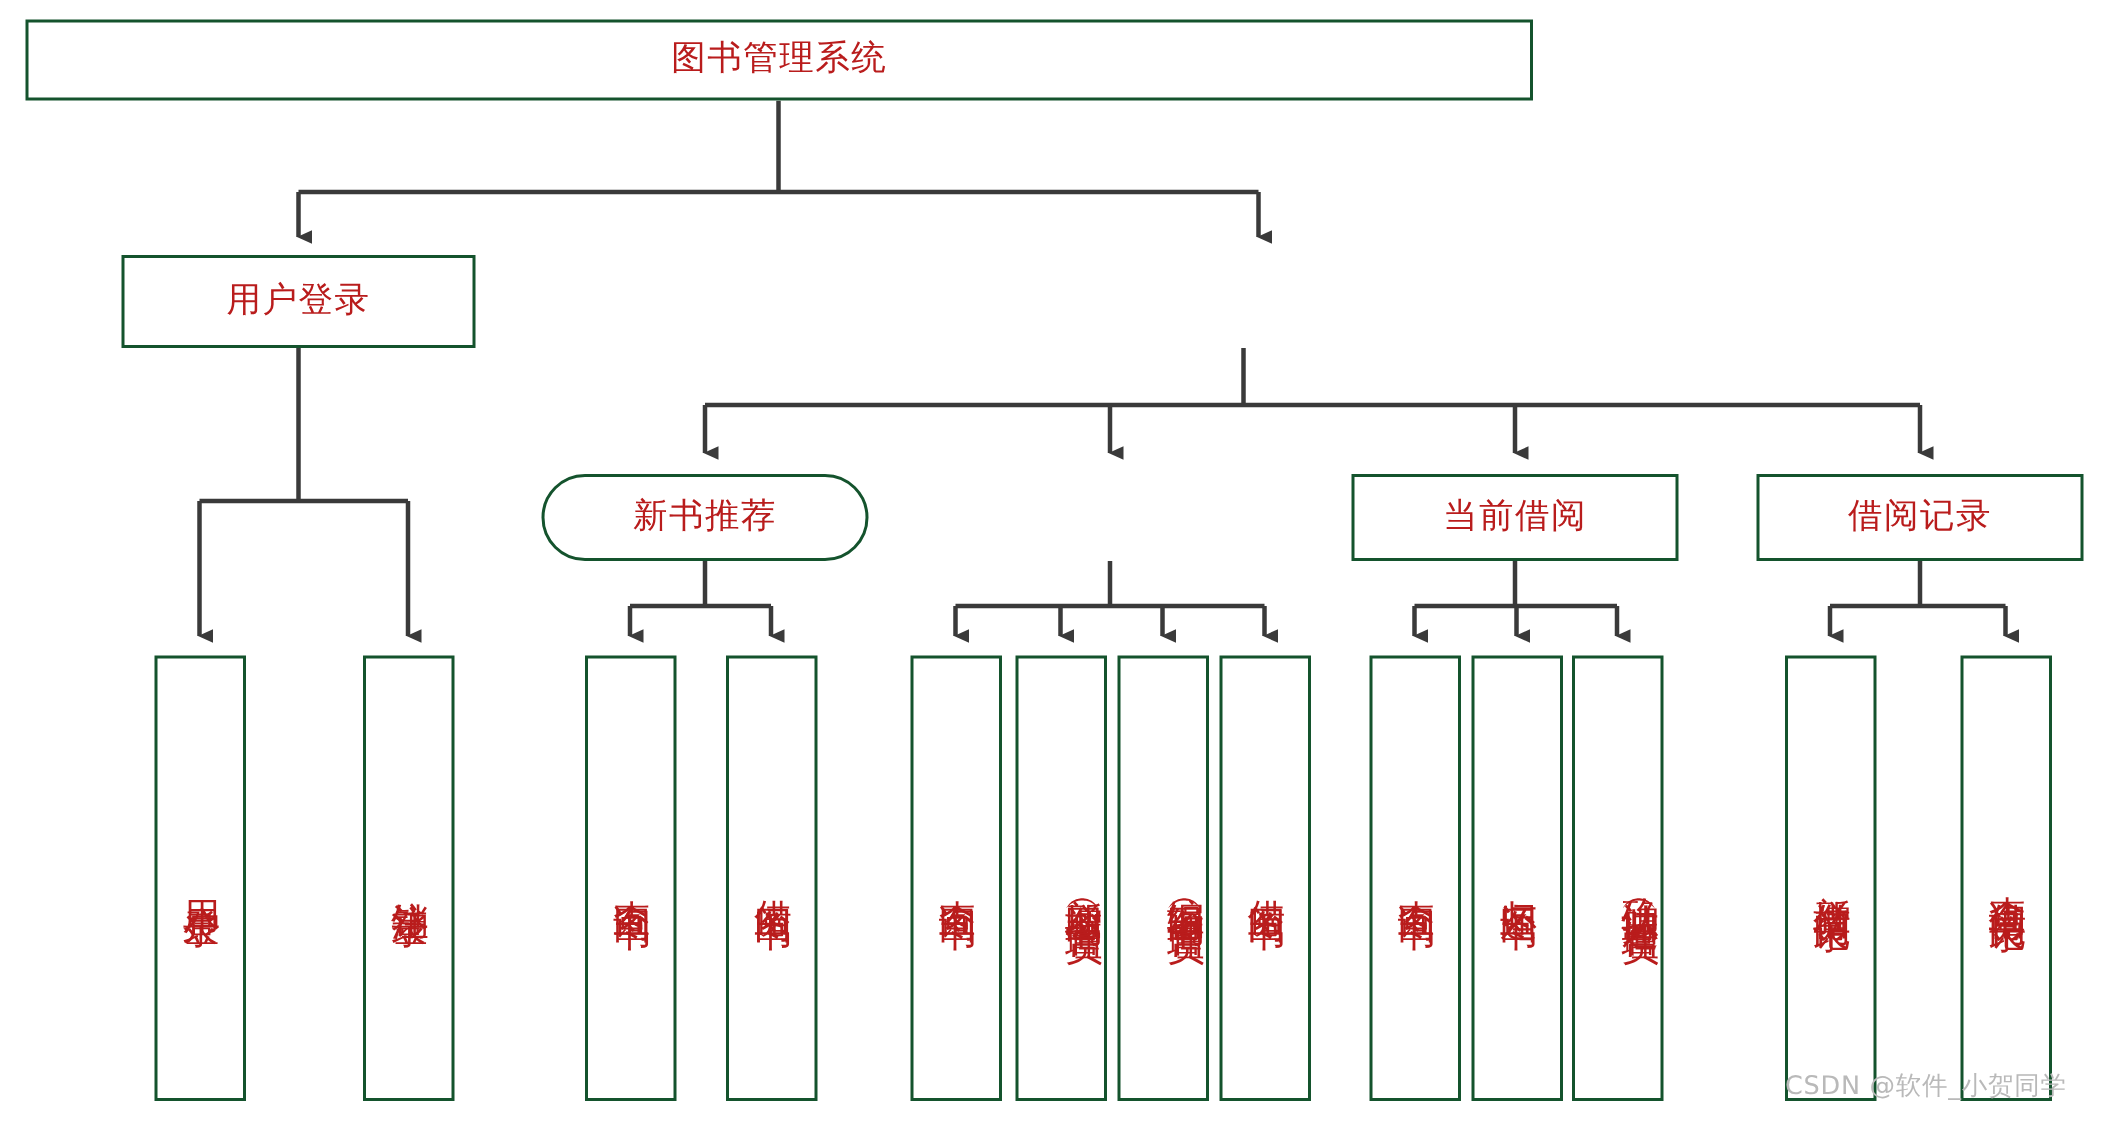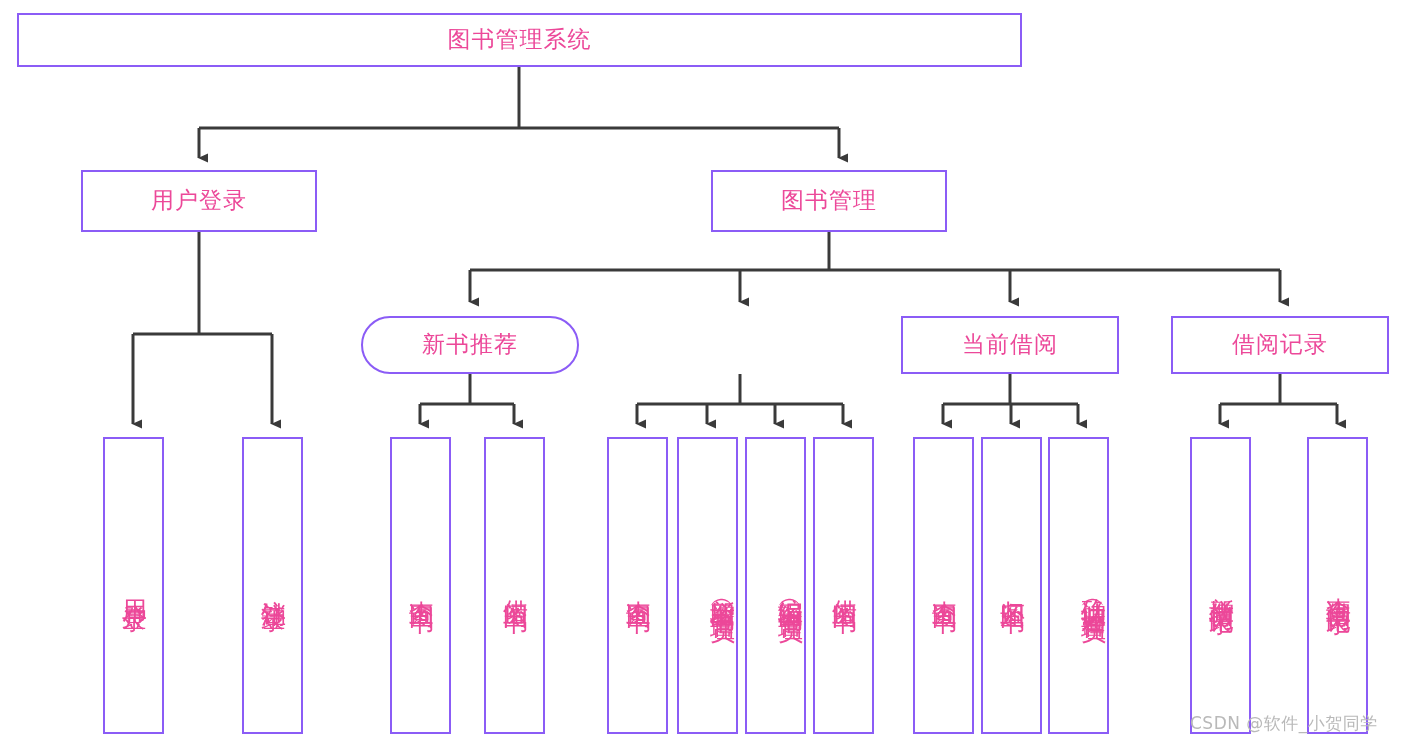--- a/index.html
+++ b/index.html
@@ -22,26 +22,26 @@
     position: absolute;
     left: 0;
     top: 0;
     width: 1405px;
     height: 747px;
     pointer-events: none;
   }
   .node {
     position: absolute;
     box-sizing: border-box;
-    border: 2px solid #8b5cf6;
+    border: 2px solid #14532d;
     background: #ffffff;
     display: flex;
     align-items: center;
     justify-content: center;
-    color: #ec4899;
+    color: #b91c1c;
   }
   .node.horiz {
     font-size: 23px;
     letter-spacing: 1px;
     line-height: 1.2;
   }
   .node.vert {
     writing-mode: vertical-rl;
     text-orientation: upright;
     font-size: 25px;
@@ -123,23 +123,20 @@
     </g>
   </svg>
 
   <div class="node horiz" id="node-root" style="left: 17px; top: 13px; width: 1005px; height: 54px;">
     <span class="node-label">图书管理系统</span>
   </div>
 
   <div class="node horiz" style="left: 81px; top: 170px; width: 236px; height: 62px;">
     <span class="node-label">用户登录</span>
   </div>
-  <div class="node horiz" style="left: 711px; top: 170px; width: 236px; height: 62px;">
-    <span class="node-label">图书管理</span>
-  </div>
 
   <div class="node horiz" style="left: 361px; top: 316px; width: 218px; height: 58px; border-radius: 29px;">
     <span class="node-label">新书推荐</span>
   </div>
   <div class="node horiz" style="left: 1171px; top: 316px; width: 218px; height: 58px;">
     <span class="node-label">借阅记录</span>
   </div>
   <div class="node horiz" style="left: 901px; top: 316px; width: 218px; height: 58px;">
     <span class="node-label">当前借阅</span>
   </div>

